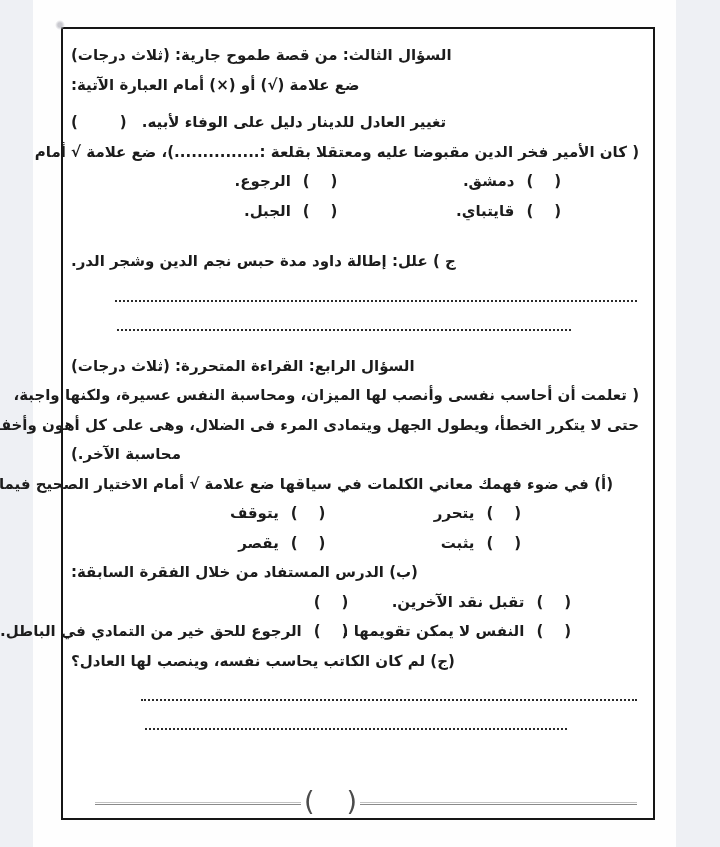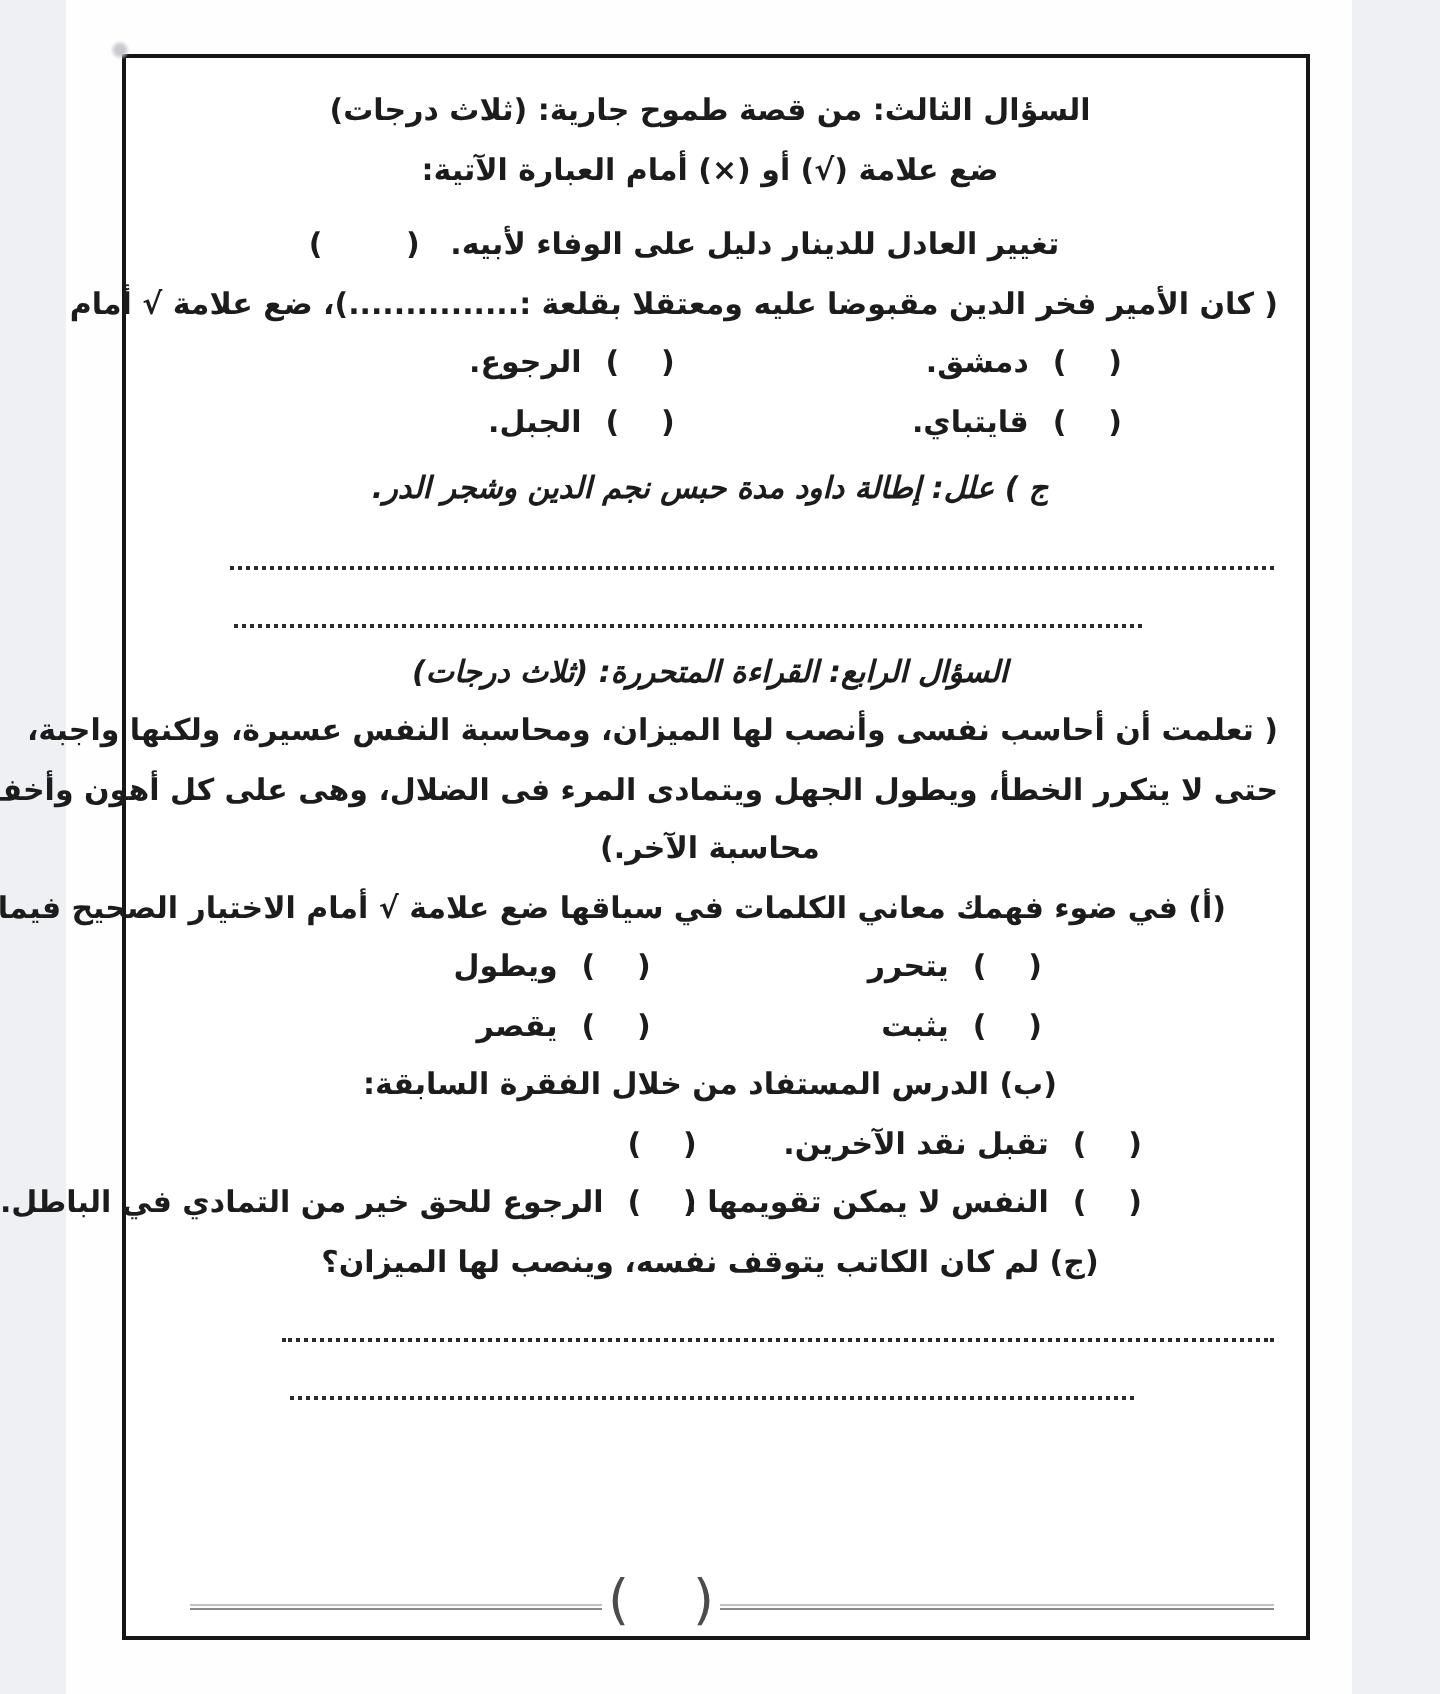--- a/index.html
+++ b/index.html
@@ -19,21 +19,21 @@
     position:absolute; left:28px; top:27px;
     width:594px; height:793px;
     border:2px solid #161616;
     background:#fff;
   }
   .corner-artifact{
     position:absolute; left:-8px; top:-9px; width:10px; height:10px;
     background:radial-gradient(circle,#c9c9cf 30%, transparent 70%);
   }
   .content {
-    direction:rtl; text-align:center;
+    direction:rtl; text-align:left;
     padding:12px 14px 0 8px;
     font-size:15px; font-weight:bold; color:#1c1c1c;
     line-height:29.5px;
   }
   .row { white-space:nowrap; }
   .pre { white-space:pre; }
   .indent1 { padding-right:26px; }
   .statement-row { margin-top:8px; }
   .statement-row .pre { margin-right:10px; }
   .opt-grid { display:grid; grid-template-columns:45% 55%; }
@@ -48,21 +48,21 @@
   .partb   .c2 { padding-right:18px; }
   .dots {
     height:21px;
     border-bottom:2px dotted #2b2b2b;
     margin-bottom:8px;
   }
   .dots.d-top1 { margin-right:2px;  margin-left:44px; margin-top:4px;}
   .dots.d-top2 { margin-right:68px; margin-left:46px; }
   .dots.d-bot1 { margin-right:2px;  margin-left:70px; margin-top:4px;}
   .dots.d-bot2 { margin-right:72px; margin-left:74px; }
-  .mt4 { margin-top:4px;font-style:italic; }
+  .mt4 { margin-top:21px; }
   .footer-rule {
     position:absolute; bottom:5px; left:32px; right:16px;
     display:flex; align-items:center;
     direction:ltr;
   }
   .footer-rule .seg {
     height:3px;
     border-top:1px solid #c2c2c2;
     border-bottom:1px solid #8a8a8a;
   }
@@ -126,21 +126,21 @@
 
       <div class="row indent1">(أ) في ضوء فهمك معاني الكلمات في سياقها ضع علامة √ أمام الاختيار الصحيح فيما يأتي:</div>
 
       <div class="opt-grid parta">
         <div class="opt-cell c1">
           <span class="brk">(    )</span>
           <span>يتحرر</span>
         </div>
         <div class="opt-cell c2">
           <span class="brk">(    )</span>
-          <span>ويطول</span>
+          <span>يتوقف</span>
         </div>
       </div>
       <div class="opt-grid parta">
         <div class="opt-cell c1">
           <span class="brk">(    )</span>
           <span>يثبت</span>
         </div>
         <div class="opt-cell c2">
           <span class="brk">(    )</span>
           <span>يقصر</span>
@@ -162,21 +162,21 @@
         <div class="opt-cell c1">
           <span class="brk">(    )</span>
           <span>النفس لا يمكن تقويمها .</span>
         </div>
         <div class="opt-cell c2">
           <span class="brk">(    )</span>
           <span>الرجوع للحق خير من التمادي في الباطل.</span>
         </div>
       </div>
 
-      <div class="row">(ج) لم  كان الكاتب يتوقف نفسه، وينصب لها الميزان؟</div>
+      <div class="row">(ج) لم  كان الكاتب يحاسب نفسه، وينصب لها العادل؟</div>
 
       <div class="dots d-bot1"></div>
       <div class="dots d-bot2"></div>
 
     </div>
 
     <div class="footer-rule">
       <div class="seg seg1"></div>
       <span class="paren">(</span>
       <div class="gap"></div>

